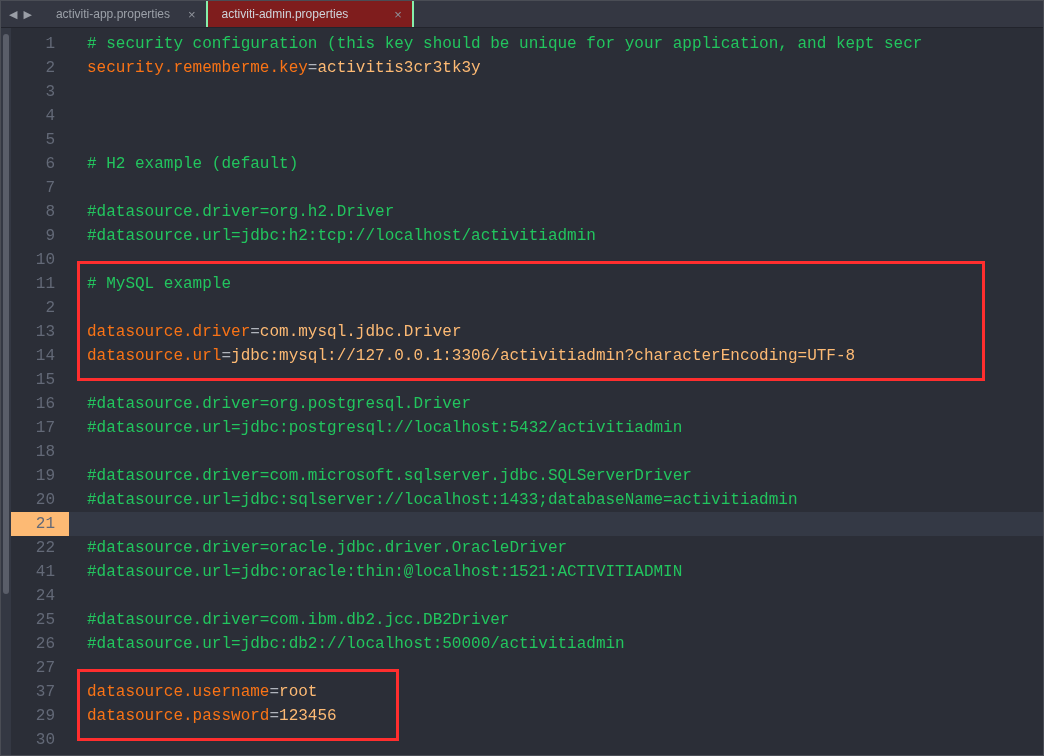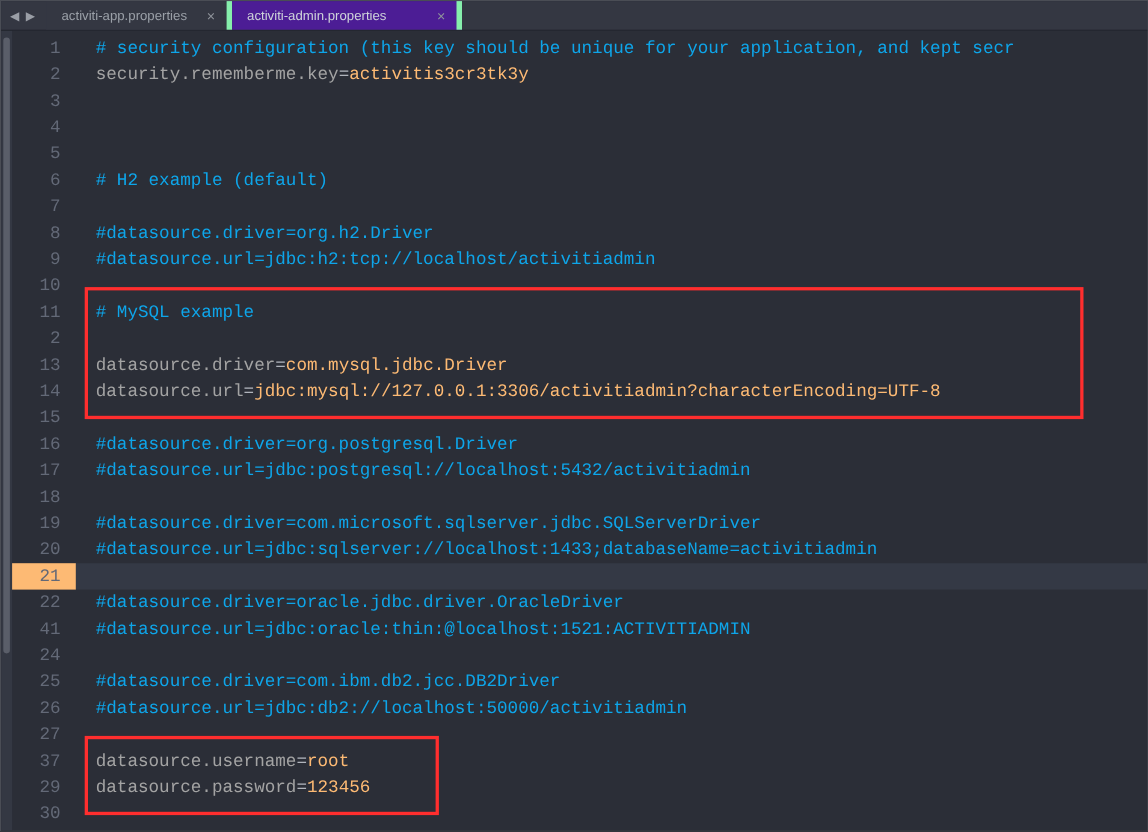--- a/index.html
+++ b/index.html
@@ -38,25 +38,25 @@
     padding: 0 10px 0 8px;
     color: #9a9ea6;
     font-size: 11px;
   }
   .nav-arrows span { cursor: default; }
   .tab {
     display: flex;
     align-items: center;
     gap: 18px;
     padding: 0 10px 0 14px;
-    border-right: 5px solid #86efac;
+    border-right: 2px solid #86efac;
     cursor: default;
   }
   .tab.inactive { background: #343742; color: #9ba0a8; }
-  .tab.active   { background: #4c1d95; color: #cfd3da; gap: 46px; }
+  .tab.active   { background: #7f1d1d; color: #cfd3da; gap: 46px; }
   .tab .close {
     font-size: 13px;
     line-height: 1;
     color: #8f939b;
   }
 
   
   .editor {
     flex: 1;
     display: flex;
@@ -100,22 +100,22 @@
     height: 24px;
     line-height: 24px;
     padding-left: 18px;
     position: relative;
   }
   .row.current {
     background: #343945;
   }
 
   
-  .cm { color: #0ea5e9; }          
-  .key { color: #a3a3a3; }         
+  .cm { color: #22c55e; }          
+  .key { color: #f97316; }         
   .eq  { color: #b0b4bc; }         
   .val { color: #fdba74; }         
 
   
   .redbox {
     position: absolute;
     border: 3px solid #ff2e2e;
     pointer-events: none;
   }
 </style>

